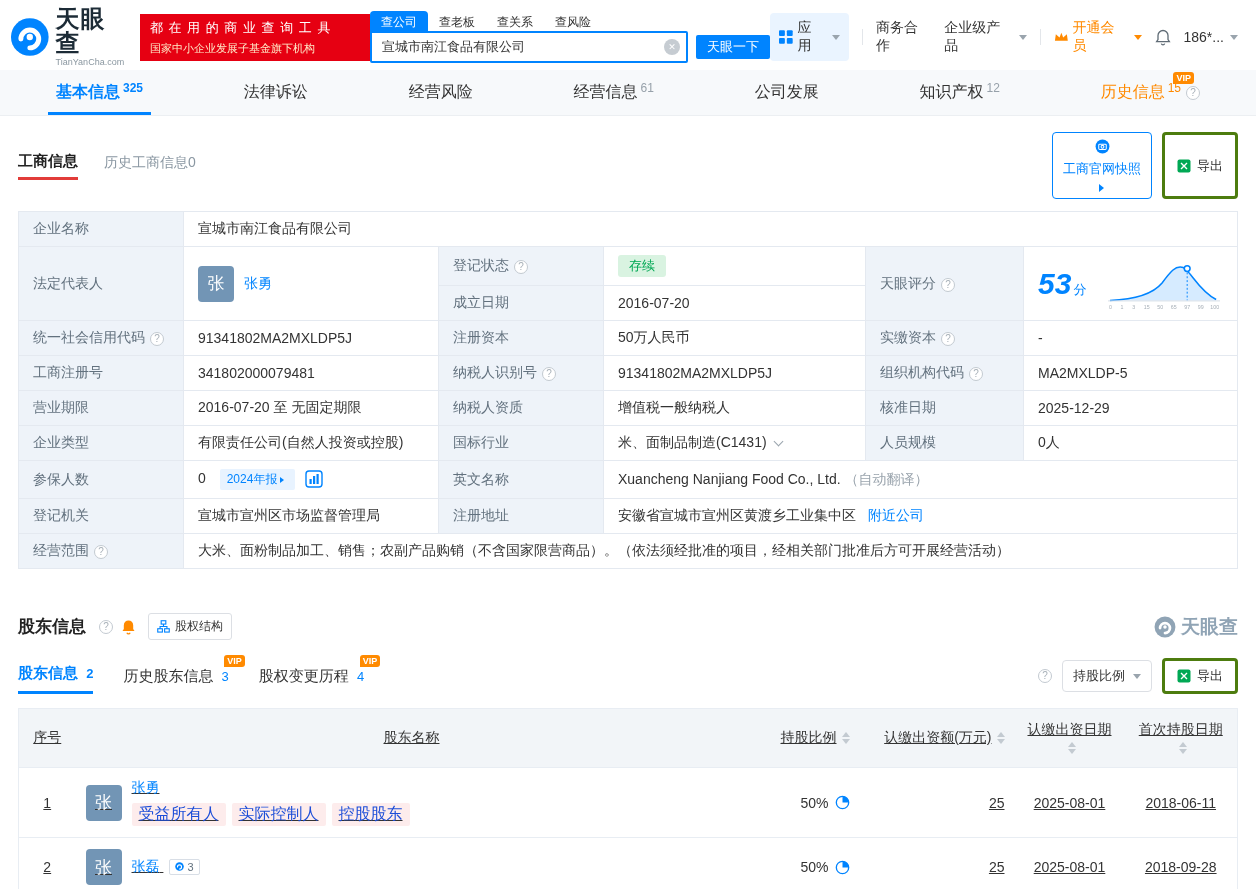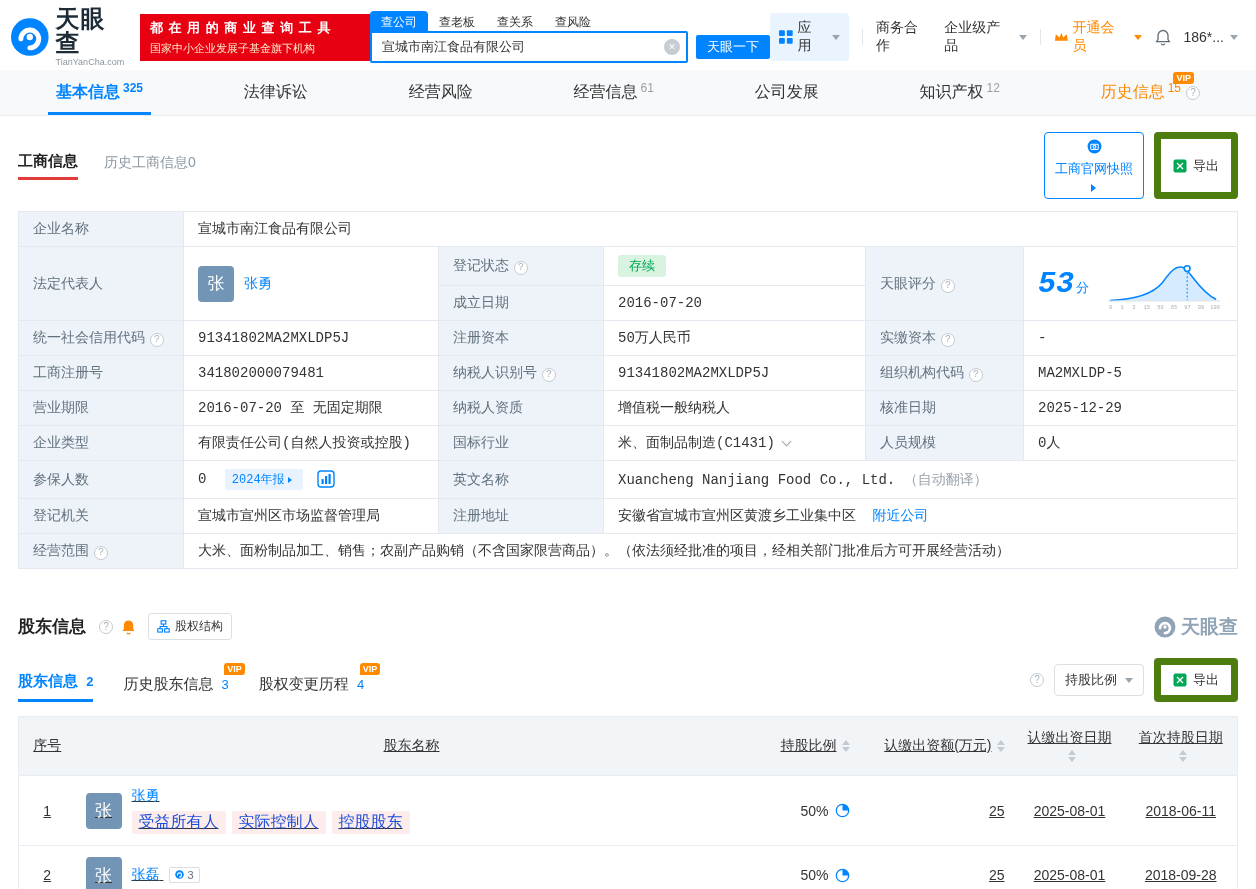--- a/index.html
+++ b/index.html
@@ -7,21 +7,21 @@
     font-family:"Liberation Sans","DejaVu Sans",sans-serif; color:#333; font-size:14px; }
 
   
   .topbar { display:flex; align-items:center; padding:10px 18px 6px 10px; height:70px; }
   .logo { display:flex; align-items:center; gap:6px; }
   .logo-icon { width:40px; height:40px; }
   .brand-col { display:flex; flex-direction:column; line-height:1; }
   .brand { font-size:24px; font-weight:bold; color:#1c2b36; letter-spacing:1px; }
   .brand-domain { font-size:9px; color:#8a97a0; margin-top:3px; }
   .promo { background:#e60012; color:#fff; padding:5px 10px; margin-left:10px; width:232px; }
-  .promo-l1 { font-size:13px; font-weight:bold; letter-spacing:1px; white-space:nowrap; }
+  .promo-l1 { font-size:13px; font-weight:normal; letter-spacing:1px; white-space:nowrap; }
   .promo-l2 { font-size:11px; margin-top:4px; color:#ffe9c8; white-space:nowrap; }
   .search-wrap { margin-left:0; position:relative; padding-top:20px; }
   .search-tabs { position:absolute; top:0; left:0; display:flex; }
   .stab { font-size:12px; padding:3px 11px; color:#333; cursor:pointer; }
   .stab.active { background:#0084ff; color:#fff; border-radius:4px 4px 0 0; }
   .search-row { display:flex; align-items:center; }
   .search-box { position:relative; }
   .search-input { width:318px; height:32px; border:2px solid #0084ff; border-radius:2px;
     padding:0 30px 0 10px; font-size:13px; color:#333; outline:none;
     font-family:"Liberation Sans","DejaVu Sans",sans-serif; }
@@ -58,26 +58,26 @@
   
   .biz-row { display:flex; align-items:center; padding:16px 18px 12px; }
   .btab { font-size:15px; cursor:pointer; margin-right:26px; padding-bottom:6px; }
   .btab.active { font-weight:bold; color:#222; border-bottom:3px solid #e23c39; }
   .btab.gray { color:#8a97a2; font-size:14px; }
   .row-btns { margin-left:auto; display:flex; gap:10px; }
   .snap-btn { display:flex; align-items:center; gap:6px; border:1px solid #0084ff; color:#0084ff;
     background:#fff; font-size:13px; padding:6px 10px; border-radius:4px; cursor:pointer;flex-direction:column; }
   .snap-btn .caret { border-top:none; border-bottom:none; border-left:5px solid #0084ff;
     border-top:4px solid transparent; border-bottom:4px solid transparent; margin-left:2px; }
-  .exp-btn { display:flex; align-items:center; gap:6px; border:7px solid #4d7c0f; color:#333;
+  .exp-btn { display:flex; align-items:center; gap:6px; border:3px solid #4d7c0f; color:#333;
     background:#fff; font-size:13px; padding:6px 12px; border-radius:4px; cursor:pointer; }
 
   
   .info-table { width:1220px; margin:0 18px; border-collapse:collapse; font-size:14px; }
-  .info-table td { border:1px solid #e4e9f0; padding:8px 14px; vertical-align:middle; color:#333;font-family:Liberation Mono, monospace; }
+  .info-table td { border:1px solid #e4e9f0; padding:8px 14px; vertical-align:middle; color:#333; }
   .info-table td.lbl { background:#eef3f9; color:#62717e; }
   .link { color:#0084ff; cursor:pointer; text-decoration:none; }
   .avatar { display:inline-flex; width:36px; height:36px; background:#7295b5; color:#fff;
     border-radius:4px; align-items:center; justify-content:center; font-size:17px; vertical-align:middle; }
   .rep-cell { display:flex; align-items:center; gap:10px; }
   .badge-green { display:inline-block; background:#d9f3e1; color:#00a854; font-size:13px;
     padding:2px 11px; border-radius:3px; }
   .score-cell { display:flex; align-items:center; justify-content:space-between; }
   .score-num { font-size:30px; font-weight:bold; color:#0084ff; font-style:italic; }
   .score-unit { font-size:13px; font-weight:normal; font-style:normal; margin-left:2px; }

